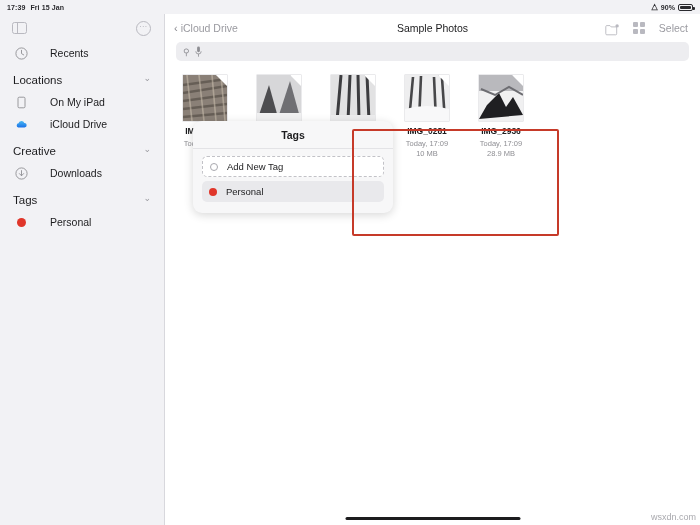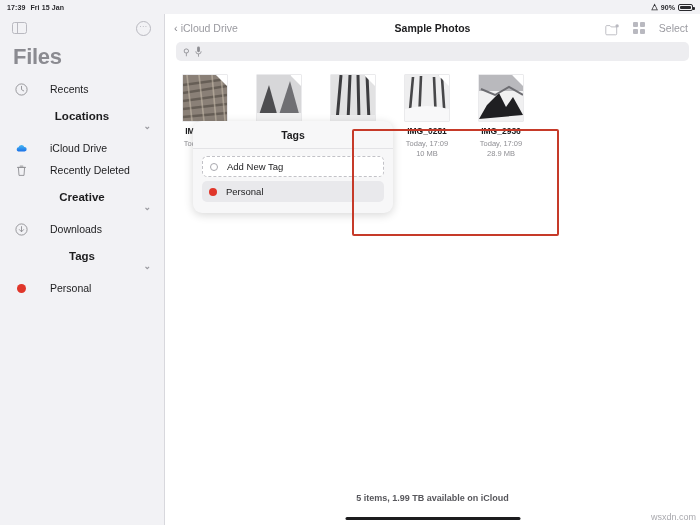--- a/index.html
+++ b/index.html
@@ -102,26 +102,25 @@
   .sb-title {
     font-size: 22px;
     font-weight: bold;
     color: #8b8b91;
     padding: 2px 0 8px 13px;
     letter-spacing: -0.3px;
   }
 
   .sb-section-head {
     display: flex;
-    align-items: center;
+    align-items: flex-start;
     padding: 10px 13px 5px 13px;
     font-size: 11.5px;
-    font-weight: bold;
+    font-weight: normal;
     color: #1c1c1e;
-    flex-direction: column;
   }
   .sb-section-head .chev {
     margin-left: auto;
     color: #9a9aa0;
     font-size: 9px;
     transform: translateY(-1px);
   }
 
   .sb-row {
     display: flex;
@@ -165,21 +164,21 @@
     display: flex; align-items: center; gap: 3px;
     font-size: 10.5px;
     color: #9a9aa0;
   }
   .back-btn .chev-l { font-size: 11px; color: #8b8b91; line-height: 1; }
   .main-title {
     position: absolute;
     left: 0; right: 0;
     text-align: center;
     font-size: 10.5px;
-    font-weight: bold;
+    font-weight: normal;
     color: #1c1c1e;
     pointer-events: none;
   }
   .tb-right {
     margin-left: auto;
     display: flex;
     align-items: center;
     gap: 14px;
     z-index: 2;
   }
@@ -386,63 +385,61 @@
   <div class="body">
 
     <div class="sidebar">
 
       <div class="sb-toolbar">
         <div class="icon-sidebar-toggle"></div>
         <div class="spacer"></div>
         <div class="icon-more">⋯</div>
       </div>
 
-      <div class="sb-title">Files</div>
 
       <div class="sb-row">
         <span class="ico">
           <svg width="13" height="13" viewBox="0 0 13 13">
             <circle cx="6.5" cy="6.5" r="5.6" fill="none" stroke="#8e8e93" stroke-width="0.9"></circle>
             <path d="M6.5 3.3 V6.6 L8.7 7.9" fill="none" stroke="#8e8e93" stroke-width="0.9" stroke-linecap="round"></path>
           </svg>
         </span>
         <span>Recents</span>
       </div>
 
       <div class="sb-section-head">
         <span>Locations</span>
         <span class="chev">⌄</span>
       </div>
 
+      <div class="sb-row">
+        <span class="ico">
+          <svg width="13" height="13" viewBox="0 0 13 13">
+            <rect x="3" y="1.2" width="7" height="10.6" rx="1.2" fill="none" stroke="#8e8e93" stroke-width="0.9"></rect>
+          </svg>
+        </span>
+        <span>On My iPad</span>
+      </div>
 
       <div class="sb-row">
         <span class="ico">
           <svg width="13" height="13" viewBox="0 0 13 13">
             <defs>
                 <linearGradient id="icl" x1="0" y1="0" x2="0" y2="1">
               <stop offset="0%" stop-color="#49b9f2"></stop>
                   <stop offset="100%" stop-color="#1b72e8"></stop>
             </linearGradient>
               </defs>
             <path d="M3.2 9.4 A2.1 2.1 0 0 1 3.5 5.3 A3 3 0 0 1 9.3 5 A2.2 2.2 0 0 1 9.6 9.4 Z" fill="url(#icl)"></path>
           </svg>
         </span>
         <span>iCloud Drive</span>
       </div>
 
 
-      <div class="sb-row">
-        <span class="ico">
-          <svg width="13" height="13" viewBox="0 0 13 13">
-            <path d="M3.4 3.4 H9.6 L9 11.4 H4 Z" fill="none" stroke="#8e8e93" stroke-width="0.9"></path>
-            <path d="M2.4 3.4 H10.6 M5.2 2.1 H7.8" fill="none" stroke="#8e8e93" stroke-width="0.9" stroke-linecap="round"></path>
-          </svg>
-        </span>
-        <span>Recently Deleted</span>
-      </div>
 
       <div class="sb-section-head">
         <span>Creative</span>
         <span class="chev">⌄</span>
       </div>
 
       <div class="sb-row">
         <span class="ico">
           <svg width="13" height="13" viewBox="0 0 13 13">
             <circle cx="6.5" cy="6.5" r="5.6" fill="none" stroke="#8e8e93" stroke-width="0.9"></circle>
@@ -589,20 +586,19 @@
           </div>
           <div class="pop-row sel">
             <span class="pop-dot"></span>
             <span>Personal</span>
           </div>
         </div>
       </div>
 
       <div class="annot-box"></div>
 
-      <div class="footer-status">5 items, 1.99 TB available on iCloud</div>
       <div class="home-indicator"></div>
 
     </div>
   </div>
 
   <div class="watermark">wsxdn.com</div>
 </div>
 
 </body></html>

